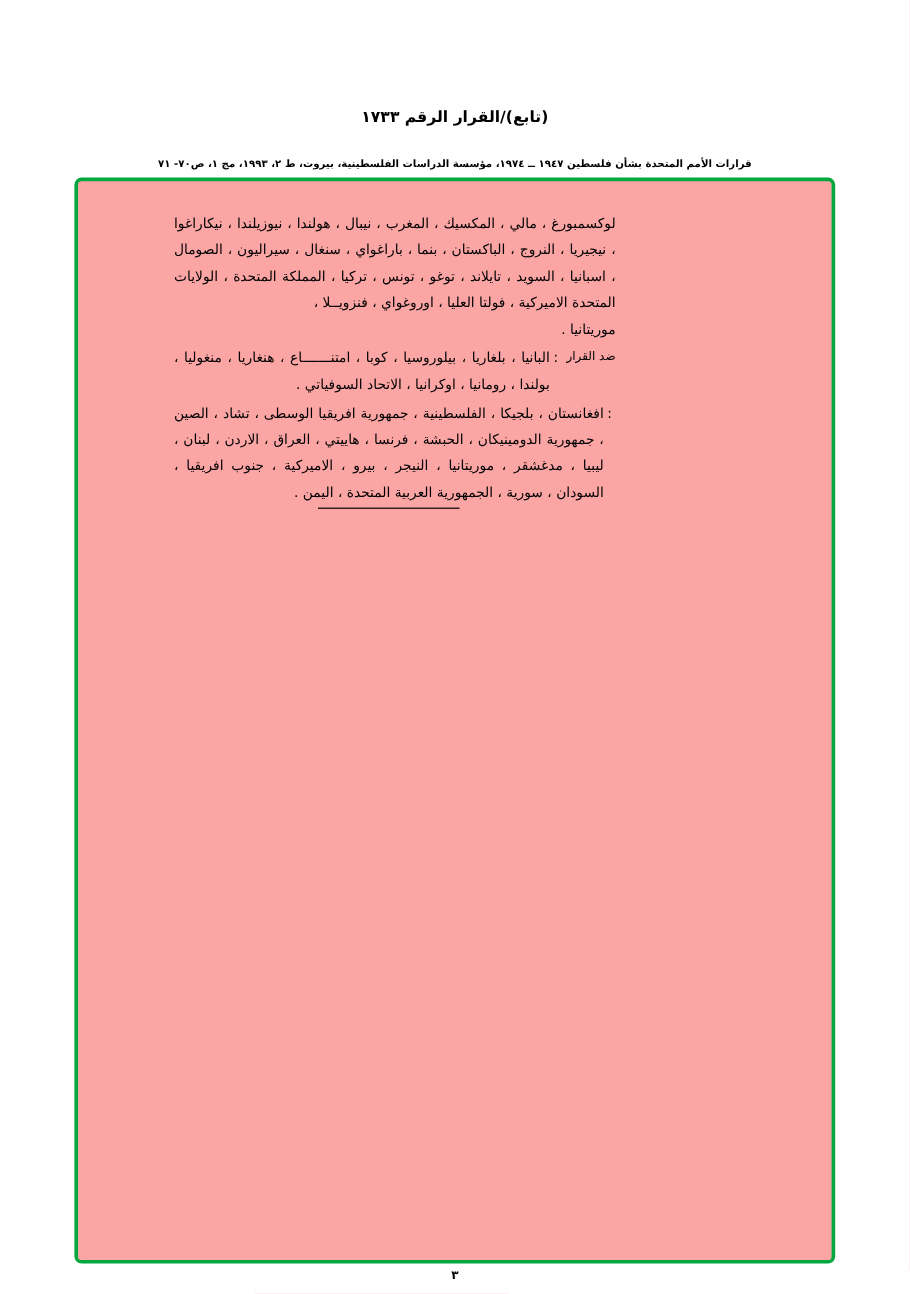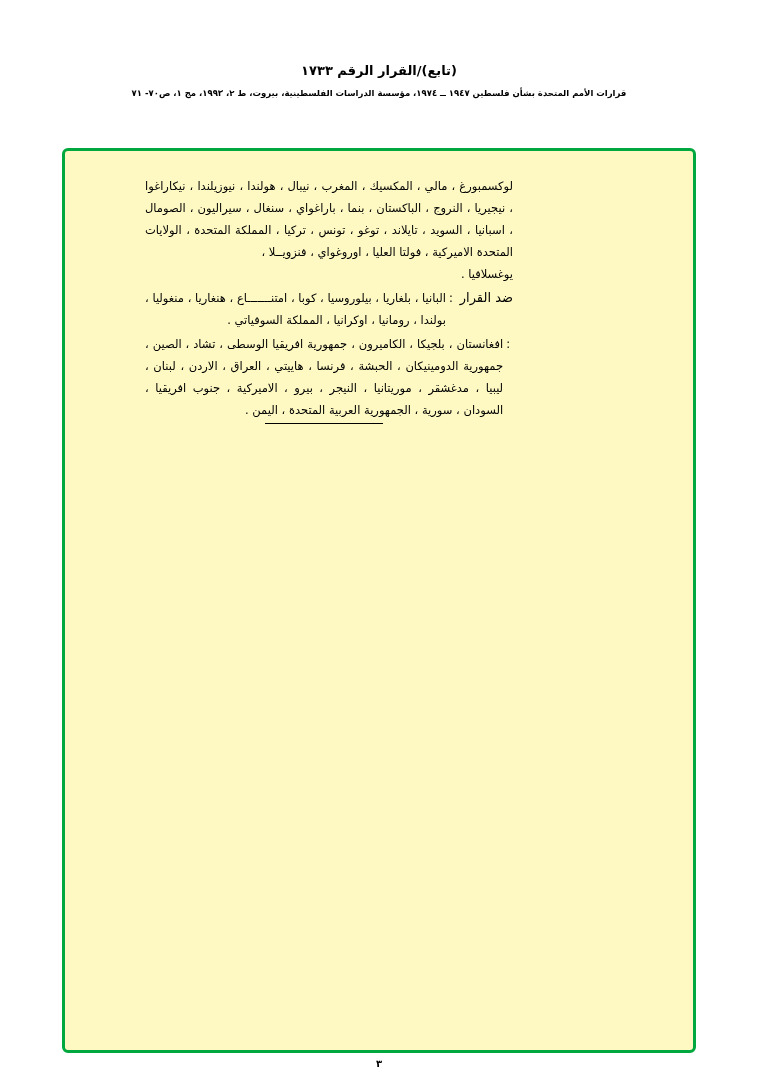--- a/index.html
+++ b/index.html
@@ -16,74 +16,74 @@
     overflow: hidden;
   }
   .page {
     position: absolute;
     inset: 0;
   }
 
   
   .doc-header {
     position: absolute;
-    top: 62px;
+    top: 90px;
     left: 0;
     right: 0;
     text-align: center;
   }
   .doc-header .title {
     font-family: "DejaVu Sans", sans-serif;
     font-weight: bold;
     font-size: 13px;
     letter-spacing: 0.5px;
     direction: rtl;
     color: #000;
     line-height: 1.4;
   }
   .doc-header .source {
-    margin-top: 8px;
+    margin-top: 24px;
     font-family: "DejaVu Sans", sans-serif;
     font-weight: bold;
     font-size: 8.5px;
     direction: rtl;
     color: #000;
     white-space: nowrap;
   }
 
   
   .frame {
     position: absolute;
     top: 148px;
     left: 62px;
     width: 634px;
     height: 905px;
     border: 3px solid #00a83f;
     border-radius: 6px;
     box-sizing: border-box;
-    background: #fef9c3;
+    background: #fca5a5;
   }
 
   .content {
     position: absolute;
     top: 24px;
     right: 180px;
     left: 80px;
     direction: rtl;
     text-align: justify;
   }
 
   .block {
     display: flex;
     flex-direction: row;
     margin-bottom: 2px;
   }
   .block .label {
     flex: 0 0 auto;
-    font-size: 13px;
+    font-size: 10px;
     line-height: 22px;
     white-space: nowrap;
     padding-left: 4px;
   }
   .block .colon {
     flex: 0 0 auto;
     font-size: 11.5px;
     line-height: 22px;
     padding: 0 3px;
   }
@@ -143,37 +143,37 @@
   <div class="frame">
     <div class="content">
 
       <div class="plain-list">
         <span>لوكسمبورغ ، مالي ، المكسيك ، المغرب ، نيبال ،</span>
         <span>هولندا ، نيوزيلندا ، نيكاراغوا ، نيجيريا ، النروج ،</span>
         <span>الباكستان ، بنما ، باراغواي ، سنغال ، سيراليون ،</span>
         <span>الصومال ، اسبانيا ، السويد ، تايلاند ، توغو ،</span>
         <span>تونس ، تركيا ، المملكة المتحدة ، الولايات المتحدة</span>
         <span>الاميركية ، فولتا العليا ، اوروغواي ، فنزويــلا ،</span>
-        <span class="last-line">يوغسلافيا .</span>
+        <span class="last-line">موريتانيا .</span>
       </div>
 
       <div class="block">
         <div class="label">ضد القرار</div>
         <div class="colon">:</div>
         <div class="body">
           <span>البانيا ، بلغاريا ، بيلوروسيا ، كوبا ، امتنـــــــاع ،</span>
           <span>هنغاريا ، منغوليا ، بولندا ، رومانيا ، اوكرانيا ،</span>
-          <span class="last-line">المملكة السوفياتي .</span>
+          <span class="last-line">الاتحاد السوفياتي .</span>
         </div>
       </div>
 
       <div class="block">
         <div class="colon">:</div>
         <div class="body">
-          <span>افغانستان ، بلجيكا ، الكاميرون ، جمهورية افريقيا</span>
+          <span>افغانستان ، بلجيكا ، الفلسطينية ، جمهورية افريقيا</span>
           <span>الوسطى ، تشاد ، الصين ، جمهورية الدومينيكان ،</span>
           <span>الحبشة ، فرنسا ، هاييتي ، العراق ، الاردن ، لبنان ،</span>
           <span>ليبيا ، مدغشقر ، موريتانيا ، النيجر ، بيرو ،</span>
           <span>الاميركية ، جنوب افريقيا ، السودان ، سورية ،</span>
           <span class="last-line">الجمهورية العربية المتحدة ، اليمن .</span>
           <div class="rule"></div>
         </div>
       </div>
 
     </div>

